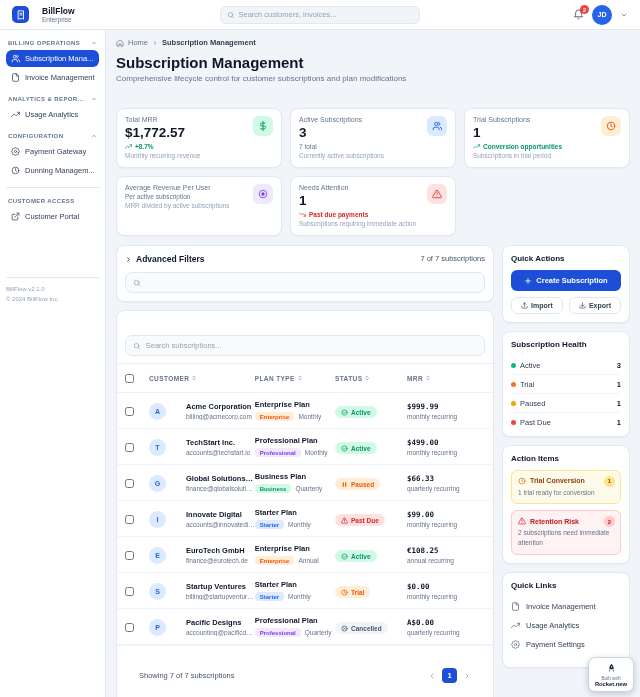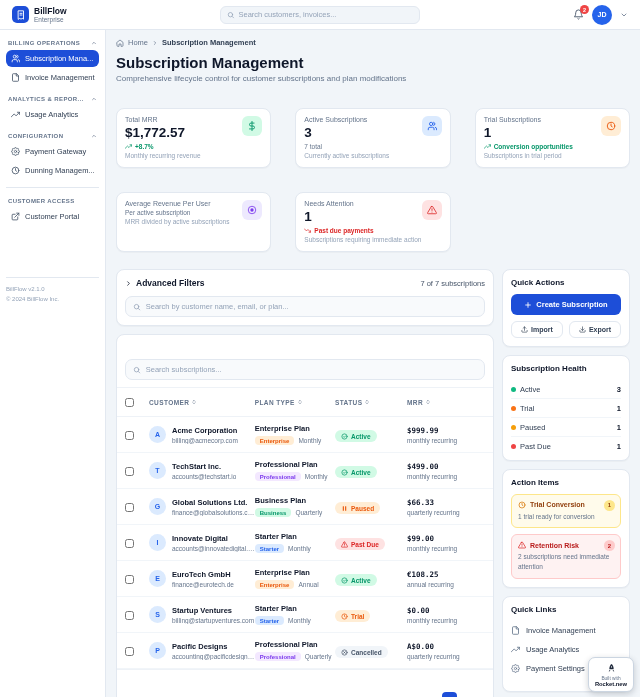--- a/index.html
+++ b/index.html
@@ -2,21 +2,21 @@
 <html><head>
 <meta charset="utf-8">
 <style>
 *{margin:0;padding:0;box-sizing:border-box}
 html,body{width:640px;height:697px}
 body{font-family:"Liberation Sans",sans-serif;background:#f1f5f9;overflow:hidden;color:#0f172a}
 svg{display:block}
 .app{position:relative;width:640px;height:697px;display:flex;flex-direction:column;overflow:hidden}
 
 .topbar{height:30px;background:#fff;border-bottom:1px solid #e2e8f0;display:flex;align-items:center;padding:0 12px;gap:8px;flex-shrink:0}
-.brand{display:flex;gap:5px;align-items:center;width:150px}
+.brand{display:flex;gap:13px;align-items:center;width:150px}
 .logo{width:17px;height:17px;border-radius:5px;background:#1d4ed8;color:#fff;display:flex;align-items:center;justify-content:center;flex-shrink:0}
 .brand-name{font-size:8.5px;font-weight:bold;color:#0f172a;line-height:1.2}
 .brand-tier{font-size:6.5px;color:#64748b}
 .topsearch{flex:1;max-width:200px;margin:0 auto;height:18px;background:#f1f5f9;border:1px solid #e2e8f0;border-radius:6px;display:flex;align-items:center;gap:4px;padding:0 6px;color:#94a3b8}
 .topsearch input{border:0;background:transparent;outline:0;font-size:7.5px;width:100%;color:#334155;font-family:inherit}
 .topsearch input::placeholder{color:#94a3b8}
 .top-right{display:flex;align-items:center;gap:8px;width:150px;justify-content:flex-end;color:#64748b}
 .bell{position:relative;color:#475569}
 .notif-badge{position:absolute;top:-4px;right:-5px;background:#ef4444;color:#fff;font-size:5.5px;min-width:9px;height:9px;border-radius:5px;display:flex;align-items:center;justify-content:center;font-weight:bold;padding:0 1px}
 .avatar{width:20px;height:20px;border-radius:50%;background:#2563eb;color:#fff;font-size:7px;font-weight:bold;display:flex;align-items:center;justify-content:center}
@@ -32,56 +32,56 @@
 .side-item.active svg{color:#fff}
 .side-divider{border-top:1px solid #e2e8f0;margin:4px 0 8px}
 .side-footer{margin-top:52px;border-top:1px solid #e2e8f0;padding-top:6px;font-size:6px;color:#94a3b8;line-height:1.7}
 .main{flex:1;padding:8px 10px;overflow:hidden;min-width:0}
 
 .breadcrumb{display:flex;align-items:center;gap:4px;font-size:7.5px;color:#64748b;margin-bottom:7px}
 .breadcrumb .current{color:#334155;font-weight:bold}
 .page-title{font-size:15px;font-weight:bold;color:#0f172a;margin-bottom:3px}
 .page-sub{font-size:8px;color:#64748b;margin-bottom:25px}
 
-.stats{display:grid;grid-template-columns:repeat(3,1fr);gap:24px;margin-bottom:17px}
+.stats{display:grid;grid-template-columns:repeat(3,1fr);gap:8px;margin-bottom:9px}
 .stat{position:relative;background:#fff;border:1px solid #e2e8f0;border-radius:8px;padding:7px 8px;min-height:60px;box-shadow:0 1px 1px rgba(15,23,42,.03)}
 .stat-label{font-size:7px;color:#64748b;margin-bottom:2px;padding-right:24px}
 .stat-value{font-size:13.5px;font-weight:bold;color:#0f172a;margin-bottom:3px}
 .stat-change{font-size:6.5px;display:flex;gap:3px;align-items:center;margin-bottom:2px}
 .stat-change.up{color:#059669;font-weight:bold}
 .stat-change.down{color:#dc2626;font-weight:bold}
 .stat-change.muted{color:#64748b}
 .stat-desc{font-size:6.5px;color:#94a3b8}
 .stat-icon{position:absolute;top:7px;right:8px;width:20px;height:20px;border-radius:6px;display:flex;align-items:center;justify-content:center}
 .ic-green{background:#d1fae5;color:#059669}
 .ic-blue{background:#dbeafe;color:#2563eb}
 .ic-orange{background:#ffedd5;color:#ea580c}
 .ic-red{background:#fee2e2;color:#dc2626}
 .ic-purple{background:#ede9fe;color:#7c3aed}
 
 .columns{display:flex;gap:8px;align-items:flex-start}
 .left-col{flex:1;min-width:0}
 .card{background:#fff;border:1px solid #e2e8f0;border-radius:8px;box-shadow:0 1px 1px rgba(15,23,42,.03)}
 .filters-card{padding:8px;margin-bottom:8px}
-.filters-head{display:flex;justify-content:space-between;align-items:center;cursor:pointer}
+.filters-head{display:flex;justify-content:space-between;cursor:pointer}
 .filters-toggle{display:flex;gap:4px;align-items:center;font-size:8.5px;font-weight:bold;color:#0f172a}
 .filters-count{font-size:7.5px;color:#475569}
 .searchbox{height:21px;background:#f8fafc;border:1px solid #e2e8f0;border-radius:7px;display:flex;align-items:center;gap:5px;padding:0 7px;color:#94a3b8;margin-top:8px}
 .searchbox input{border:0;background:transparent;outline:0;width:100%;font-size:7.5px;color:#334155;font-family:inherit}
 .searchbox input::placeholder{color:#94a3b8}
 
 .table-card{overflow:hidden}
 .table-search{padding:8px 8px 7px}
 .table-search .searchbox{margin-top:16px}
 .tgrid{display:grid;grid-template-columns:24px 1.45fr 1.1fr 72px 78px;align-items:center}
 .thead{padding:5px 8px;border-top:1px solid #eef2f7;border-bottom:1px solid #eef2f7}
 .th{font-size:6.5px;font-weight:bold;color:#64748b;text-transform:uppercase;letter-spacing:.4px;display:flex;gap:2px;align-items:center;cursor:pointer}
 .trow{padding:7px 8px;border-bottom:1px solid #f1f5f9}
 input[type=checkbox]{width:9px;height:9px;accent-color:#1d4ed8}
-.cust{display:flex;gap:6px;align-items:center;min-width:0}
+.cust{display:flex;gap:20px;align-items:flex-end;min-width:0}
 .cava{width:17px;height:17px;border-radius:50%;background:#dbeafe;color:#2563eb;font-weight:bold;font-size:7px;display:flex;align-items:center;justify-content:center;flex-shrink:0}
 .cname{font-size:7.5px;font-weight:bold;color:#0f172a;white-space:nowrap;overflow:hidden;text-overflow:ellipsis}
 .cemail{font-size:6.5px;color:#64748b;white-space:nowrap;overflow:hidden;text-overflow:ellipsis;margin-top:2px}
 .pname{font-size:7.5px;font-weight:bold;color:#0f172a;margin-bottom:3px;white-space:nowrap}
 .pmeta{display:flex;gap:4px;align-items:center}
 .tier{font-size:6px;font-weight:bold;padding:1.5px 5px;border-radius:4px;white-space:nowrap}
 .tier.enterprise{background:#ffedd5;color:#ea580c}
 .tier.professional{background:#f3e8ff;color:#7c3aed}
 .tier.business{background:#d1fae5;color:#059669}
 .tier.starter{background:#dbeafe;color:#2563eb}
@@ -374,21 +374,20 @@
                   </svg>
                 <span>Advanced Filters</span>
               </div>
               <div class="filters-count">7 of 7 subscriptions</div>
             </div>
             <div class="searchbox">
               <svg width="8" height="8" viewBox="0 0 24 24" fill="none" stroke="currentColor" stroke-width="2.4" stroke-linecap="round">
                   <circle cx="11" cy="11" r="7"></circle>
                   <path d="M21 21l-4.3-4.3"></path>
                 </svg>
-              <input placeholder="Search by customer name, email, or plan..." style="">
             </div>
           </div>
 
           <div class="card table-card">
             <div class="table-search">
               <div class="searchbox">
                 <svg width="8" height="8" viewBox="0 0 24 24" fill="none" stroke="currentColor" stroke-width="2.4" stroke-linecap="round">
                     <circle cx="11" cy="11" r="7"></circle>
                     <path d="M21 21l-4.3-4.3"></path>
                   </svg>

